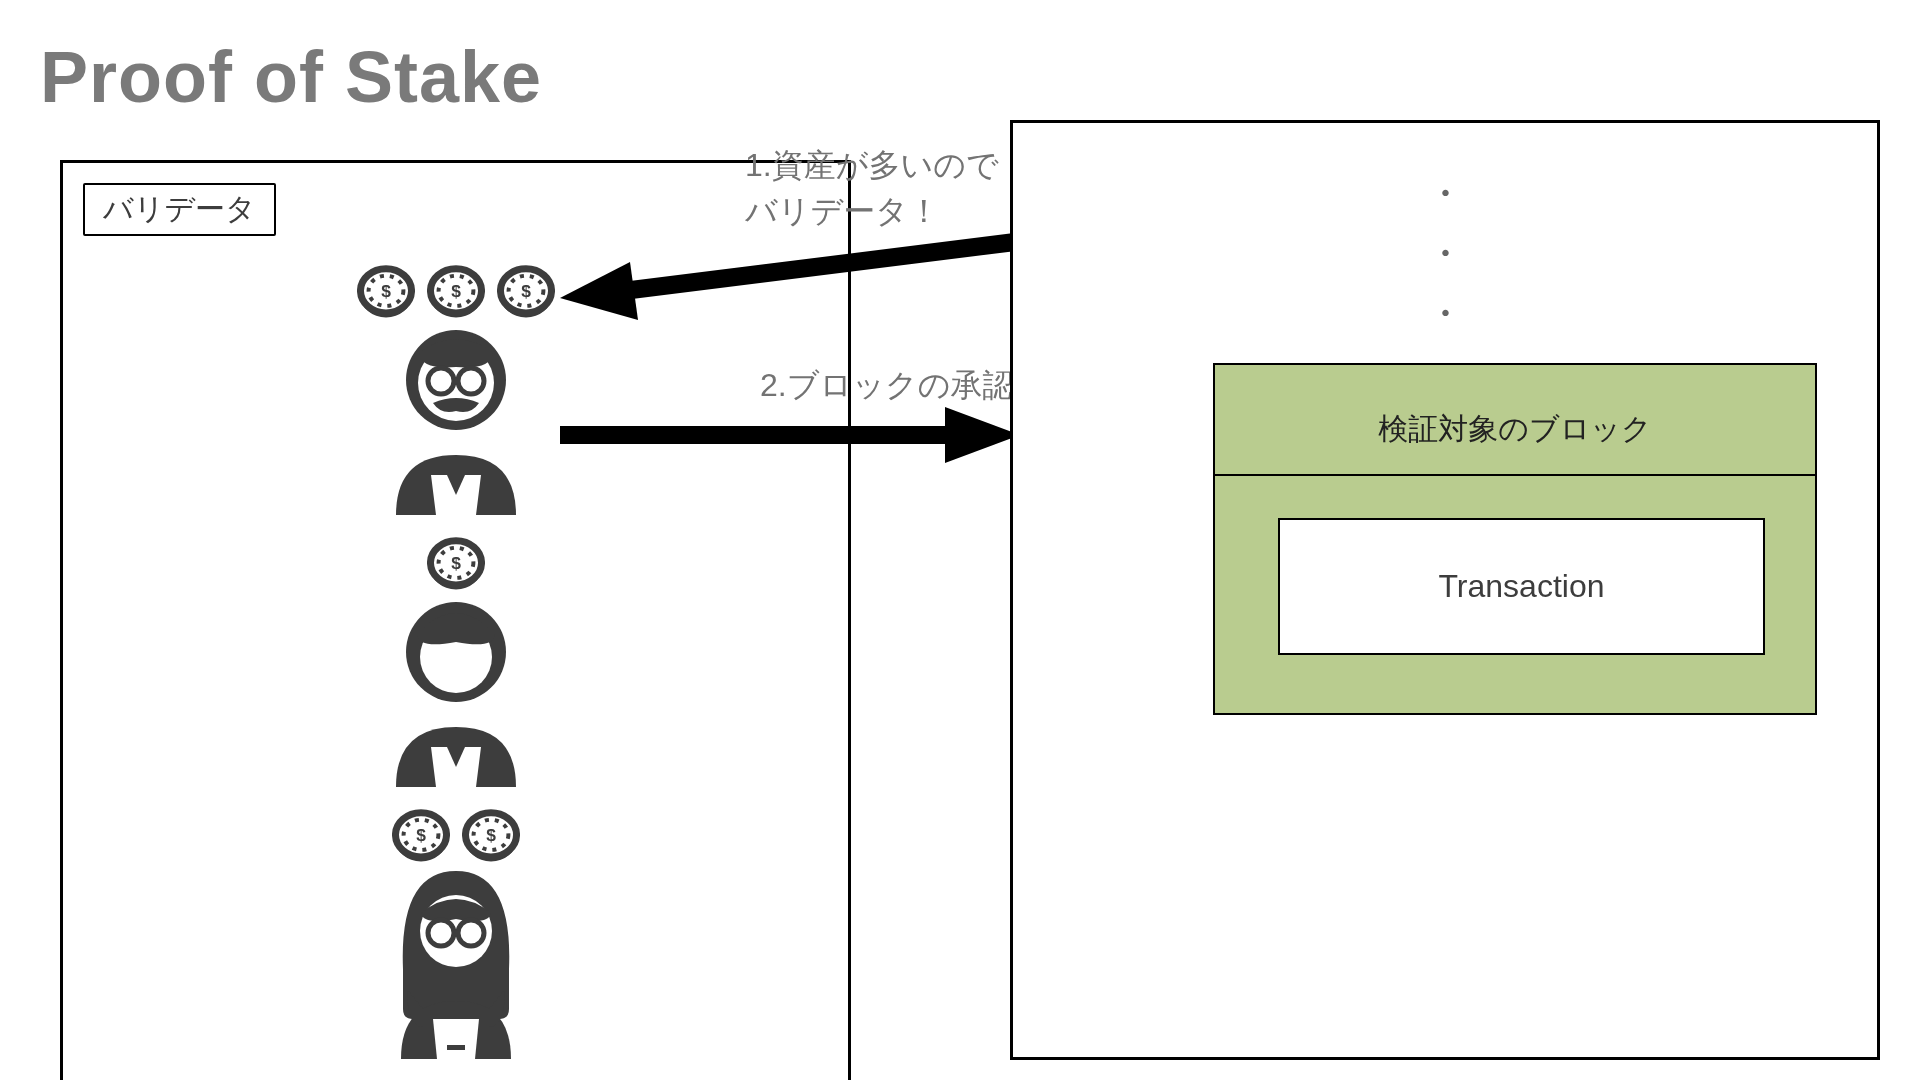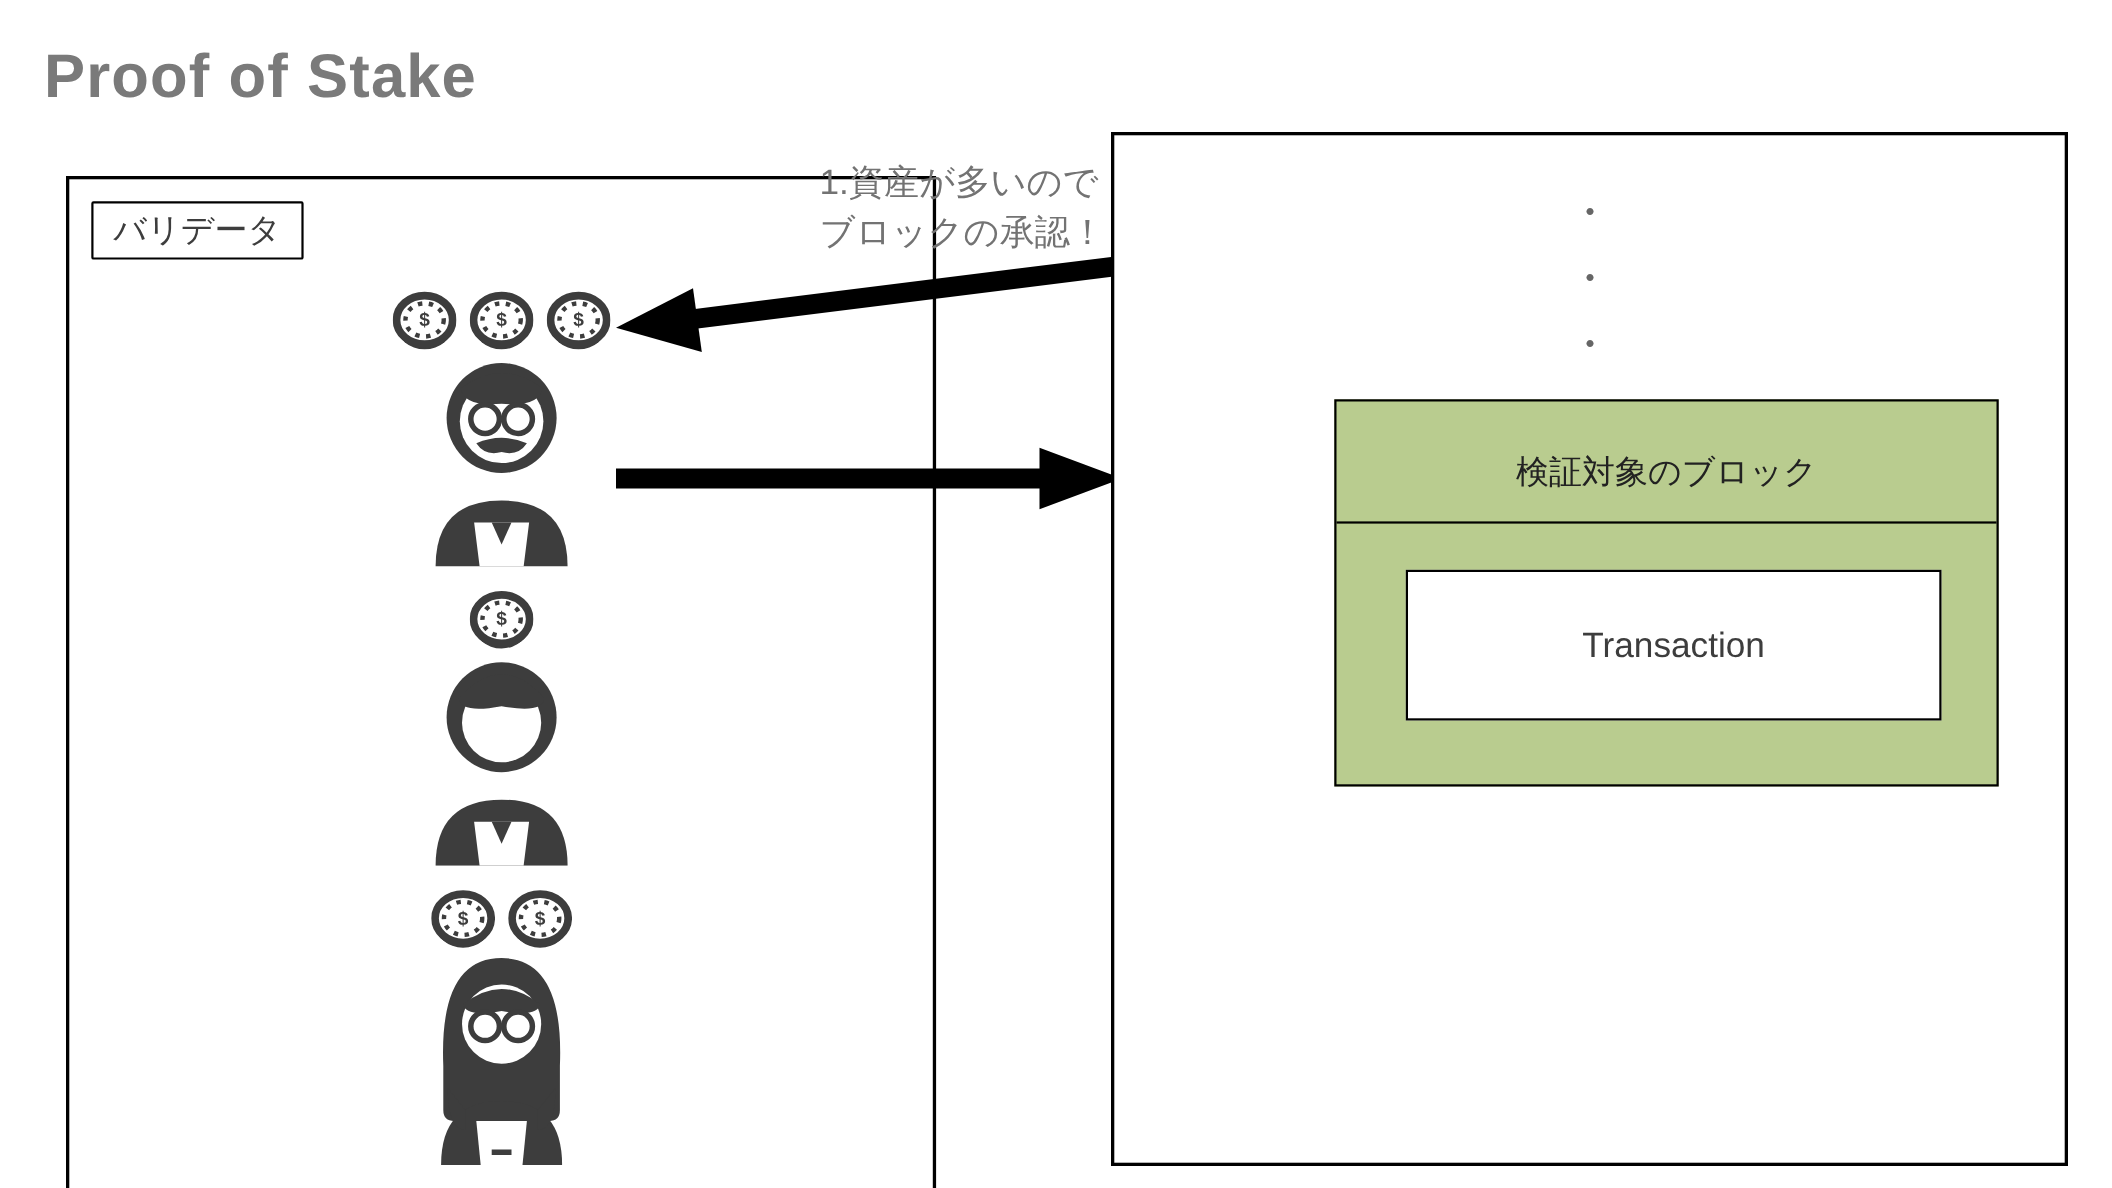--- a/index.html
+++ b/index.html
@@ -1,17 +1,17 @@
 <!DOCTYPE html>
 <html><head>
 <meta charset="utf-8">
 <style>
   html,body{margin:0;padding:0;width:1920px;height:1080px;background:#fff;font-family:"Hiragino Kaku Gothic ProN","Meiryo",sans-serif;color:#3d3d3d;}
   .stage{position:relative;width:1920px;height:1080px;}
-  .title{position:absolute;left:40px;top:36px;font-size:56px;font-weight:700;color:#7a7a7a;letter-spacing:1px;}
+  .title{position:absolute;left:40px;top:36px;font-size:72px;font-weight:700;color:#7a7a7a;letter-spacing:1px;}
   .panel{position:absolute;border:3px solid #000;background:#fff;box-sizing:border-box;}
   .panel.left{left:60px;top:120px;width:791px;height:940px;margin-top:40px;}
   .panel.right{left:1010px;top:120px;width:870px;height:940px;}
   .chip{position:absolute;left:20px;top:20px;border:2.5px solid #000;border-radius:2px;padding:4px 18px;font-size:30px;}
   .persons{position:absolute;left:0;right:0;top:100px;display:flex;flex-direction:column;align-items:center;gap:20px;}
   .pgroup{display:flex;flex-direction:column;align-items:center;}
   .coins{display:flex;gap:12px;margin-bottom:-6px;}
   .coin{width:58px;height:58px;}
   .avatar{width:170px;height:200px;}
   
@@ -132,27 +132,28 @@
           <path d="M36 130 Q36 168 52 168 L52 150 Z" fill="#3d3d3d"></path>
           <path d="M134 130 Q134 168 118 168 L118 150 Z" fill="#3d3d3d"></path>
         </svg>
       </div>
 
     </div>
   </div>
 
   <div class="arrow-label alabel1">
     <span>1.資産が多いので</span><br>
-    <span>ブロックの承認！</span>
+    <span>バリデータ！</span>
   </div>
   <svg class="arrow-svg arrow1" viewBox="0 0 460 80">
     <line x1="455" y1="12" x2="55" y2="62" stroke="#000" stroke-width="18"></line>
     <polygon points="0,68 70,32 78,90" fill="#000"></polygon>
   </svg>
 
+  <div class="arrow-label alabel2">2.ブロックの承認</div>
   <svg class="arrow-svg arrow2" viewBox="0 0 460 60">
     <line x1="0" y1="30" x2="400" y2="30" stroke="#000" stroke-width="18"></line>
     <polygon points="460,30 385,2 385,58" fill="#000"></polygon>
   </svg>
 
   <div class="panel right">
     <div class="dots">
       <span>・</span>
         <span>・</span>
         <span>・</span>

